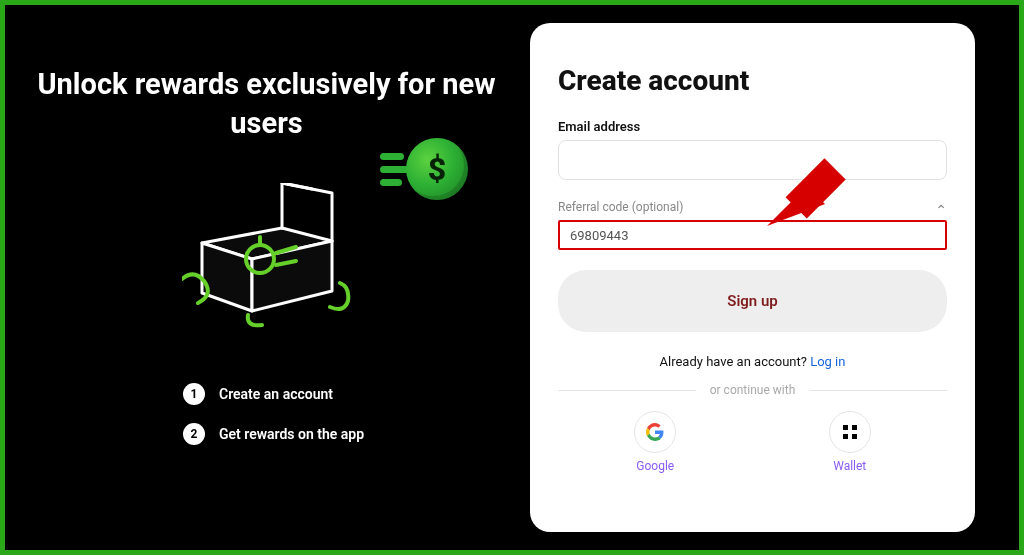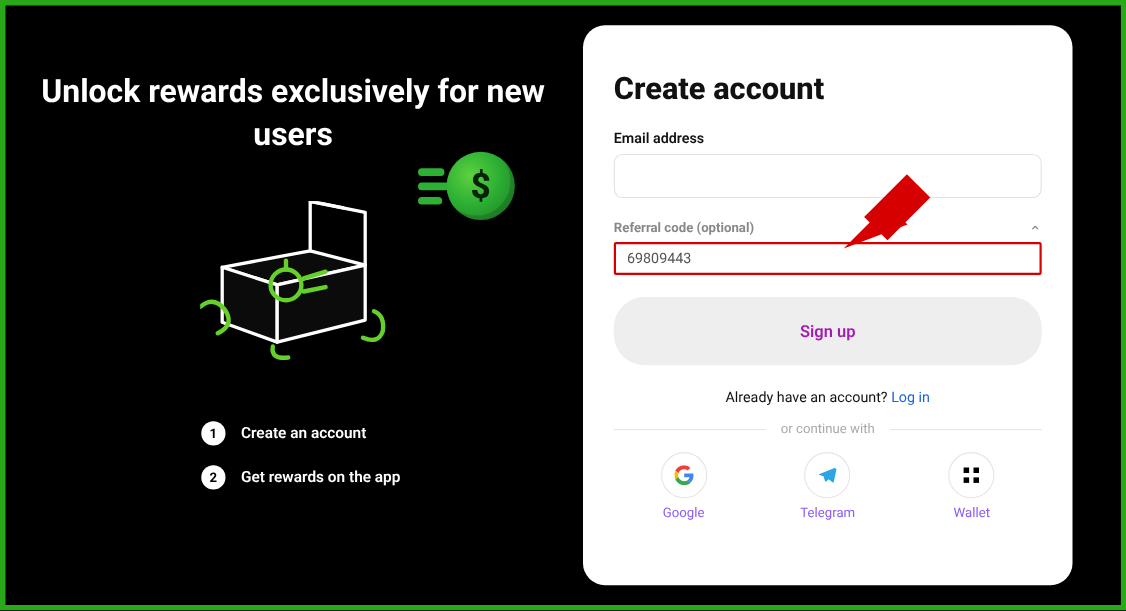--- a/index.html
+++ b/index.html
@@ -59,34 +59,34 @@
       border-radius: 20px;
       margin: 18px 44px 18px 2px;
       padding: 26px 28px 20px 28px;
       color: #111;
       position: relative;
     }
     .form-title {
       font-size: 28px; font-weight: 800; margin-bottom: 22px; margin-top: 15px;
     }
     .label { font-size: 13px; font-weight: 600; margin-bottom: 6px; color: #111; }
-    .label.sub { font-size: 12px; font-weight: 700; color: #888; }
+    .label.sub { font-size: 12px; font-weight: 400; color: #888; }
     .row-collapse { display: flex; justify-content: space-between; align-items: center; }
     .input {
       width: 100%; height: 40px;
       border: 1px solid #e2e2e2; border-radius: 8px;
       padding: 12px 10px; font-size: 13px; color: #555;
       background: #fff;
     }
     .input.highlight { border: 2px solid #d60000; border-radius: 2px; height: 30px; }
     .gap1 { height: 20px; }
     .gap2 { height: 20px; }
     .signup-btn {
       width: 100%; height: 62px; border-radius: 28px;
-      background: #eee; color: #a21caf;
+      background: #eee; color: #7f1d1d;
       border: none; font-size: 15px; font-weight: 600;
       cursor: pointer;
     }
     .already { text-align: center; font-size: 13px; margin-top: 22px; }
     .login-link { color: #1864d9; text-decoration: none; }
     .continue-sep {
       display: flex; align-items: center; gap: 14px;
       margin: 14px 0 14px 0;
       color: #aaa; font-size: 12px;
     }
@@ -197,28 +197,20 @@
               <path fill="#EA4335" d="M24 9.5c3.3 0 6.3 1.1 8.6 3.3l6.4-6.4C34.9 2.5 29.8 0 24 0 14.6 0 6.6 5.4 2.6 13.2l7.5 5.8C12 13 17.5 9.5 24 9.5z"></path>
               <path fill="#4285F4" d="M46.5 24.5c0-1.6-.1-3.1-.4-4.5H24v9h12.7c-.6 3-2.3 5.5-4.8 7.2l7.4 5.7C43.8 37.6 46.5 31.6 46.5 24.5z"></path>
               <path fill="#FBBC05" d="M10.1 28.9c-.5-1.5-.8-3.2-.8-4.9s.3-3.4.8-4.9L2.6 13.2C.9 16.5 0 20.1 0 24s.9 7.5 2.6 10.8l7.5-5.9z"></path>
               <path fill="#34A853" d="M24 48c6.5 0 11.9-2.1 15.8-5.8l-7.4-5.7c-2.1 1.4-4.8 2.2-8.4 2.2-6.5 0-12-4.3-13.9-10.3l-7.5 5.9C6.6 42.6 14.6 48 24 48z"></path>
             </svg>
         </span>
         <span>Google</span>
       </button>
       <button class="provider">
         <span class="prov-icon">
-          <svg width="18" height="18" viewBox="0 0 24 24" fill="#2da5e0">
-              <path d="M21.5 3.1 2.9 10.4c-1.1.4-1.1 1.1-.2 1.4l4.8 1.5 1.8 5.6c.2.6.5.8 1 .8.4 0 .6-.2 1-.5l2.3-2.2 4.8 3.5c.9.5 1.5.3 1.7-.8l3-14.2c.3-1.3-.5-1.8-1.6-1.4z"></path>
-            </svg>
-        </span>
-        <span>Telegram</span>
-      </button>
-      <button class="provider">
-        <span class="prov-icon">
           <svg width="16" height="16" viewBox="0 0 16 16" fill="#000">
               <rect x="1" y="1" width="5" height="5"></rect>
               <rect x="10" y="1" width="5" height="5"></rect>
               <rect x="1" y="10" width="5" height="5"></rect>
               <rect x="10" y="10" width="5" height="5"></rect>
             </svg>
         </span>
         <span>Wallet</span>
       </button>
     </div>

